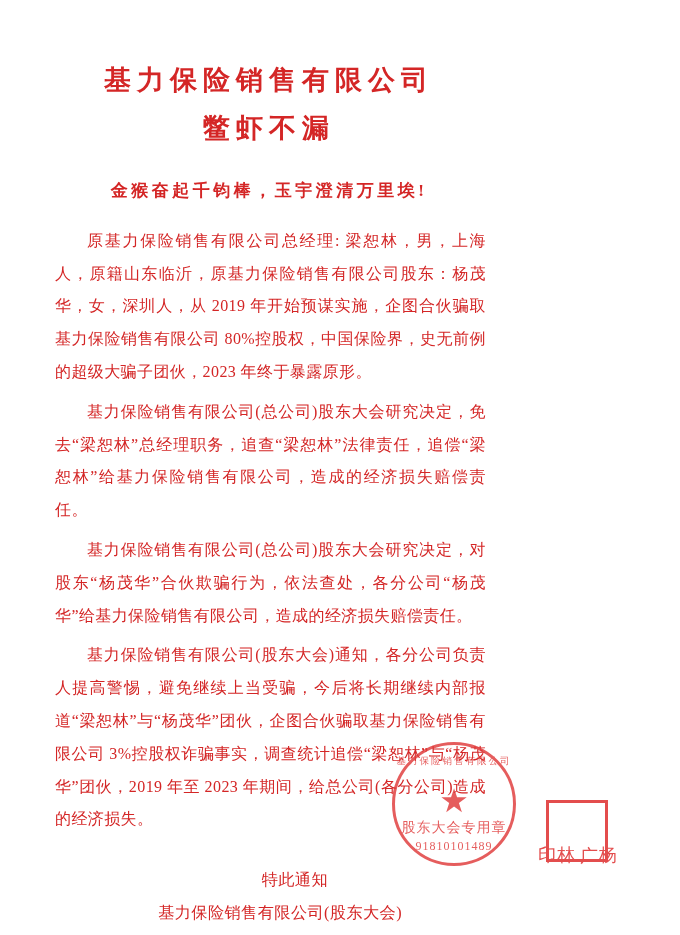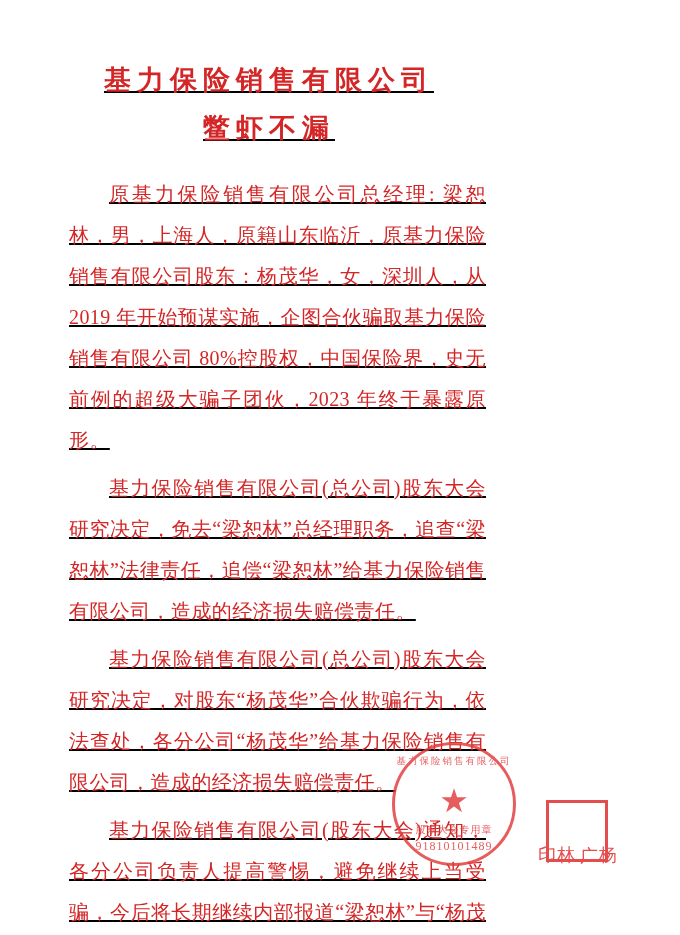--- a/index.html
+++ b/index.html
@@ -13,21 +13,20 @@
     font-family: "Liberation Serif", "DejaVu Serif", serif;
     color: #000000;
     overflow: hidden;
   }
   .page {
     position: relative;
     width: 538px;
     height: 935px;
     box-sizing: border-box;
     padding: 46px 52px 0 52px;
-    text-decoration: underline;
   }
   .title-block {
     text-align: center;
     color: #d42626;
     font-weight: bold;
     letter-spacing: 6px;
     line-height: 1.55;
   }
   .title-line-1 {
     font-size: 27px;
@@ -44,25 +43,25 @@
     font-weight: bold;
     font-size: 17px;
     letter-spacing: 3.5px;
     line-height: 1.95;
   }
   .body-block {
     margin-top: 18px;
     color: #d42626;
   }
   .para {
-    font-size: 20px;
+    font-size: 16px;
     line-height: 2.05;
     text-align: justify;
     text-indent: 2em;
-    margin: 0 0 7px 17px;
+    margin: 0 0 7px 3px;
     letter-spacing: 0.4px;
   }
   .signature-block {
     margin-top: 28px;
     color: #d42626;
     font-size: 16.2px;
     line-height: 2.0;
     text-align: right;
     padding-right: 72px;
     letter-spacing: 0.4px;
@@ -118,21 +117,21 @@
     color: #e03a3a;
     font-size: 33px;
     line-height: 1;
   }
   .seal-inner-label {
     position: absolute;
     left: 50%;
     bottom: 26px;
     transform: translateX(-50%);
     color: #e03a3a;
-    font-size: 10px;
+    font-size: 14px;
     letter-spacing: 1px;
     white-space: nowrap;
   }
   
   .seal-square {
     position: absolute;
     left: 546px;
     top: 800px;
     width: 56px;
     height: 56px;
@@ -161,20 +160,21 @@
 <body>
 
 <div class="page">
 
   <div class="title-block">
     <div class="title-line-1">基力保险销售有限公司</div>
     <div class="title-line-2">鳖虾不漏</div>
   </div>
 
   <div class="subtitle-block">
+    <div>金猴奋起千钧棒，玉宇澄清万里埃!</div>
   </div>
 
   <div class="body-block">
     <p class="para">原基力保险销售有限公司总经理: 梁恕林，男，上海人，原籍山东临沂，原基力保险销售有限公司股东：杨茂华，女，深圳人，从 2019 年开始预谋实施，企图合伙骗取基力保险销售有限公司 80%控股权，中国保险界，史无前例的超级大骗子团伙，2023 年终于暴露原形。</p>
     <p class="para">基力保险销售有限公司(总公司)股东大会研究决定，免去“梁恕林”总经理职务，追查“梁恕林”法律责任，追偿“梁恕林”给基力保险销售有限公司，造成的经济损失赔偿责任。</p>
     <p class="para">基力保险销售有限公司(总公司)股东大会研究决定，对股东“杨茂华”合伙欺骗行为，依法查处，各分公司“杨茂华”给基力保险销售有限公司，造成的经济损失赔偿责任。</p>
     <p class="para">基力保险销售有限公司(股东大会)通知，各分公司负责人提高警惕，避免继续上当受骗，今后将长期继续内部报道“梁恕林”与“杨茂华”团伙，企图合伙骗取基力保险销售有限公司 3%控股权诈骗事实，调查统计追偿“梁恕林”与“杨茂华”团伙，2019 年至 2023 年期间，给总公司(各分公司)造成的经济损失。</p>
   </div>
 
   <div class="signature-block">

